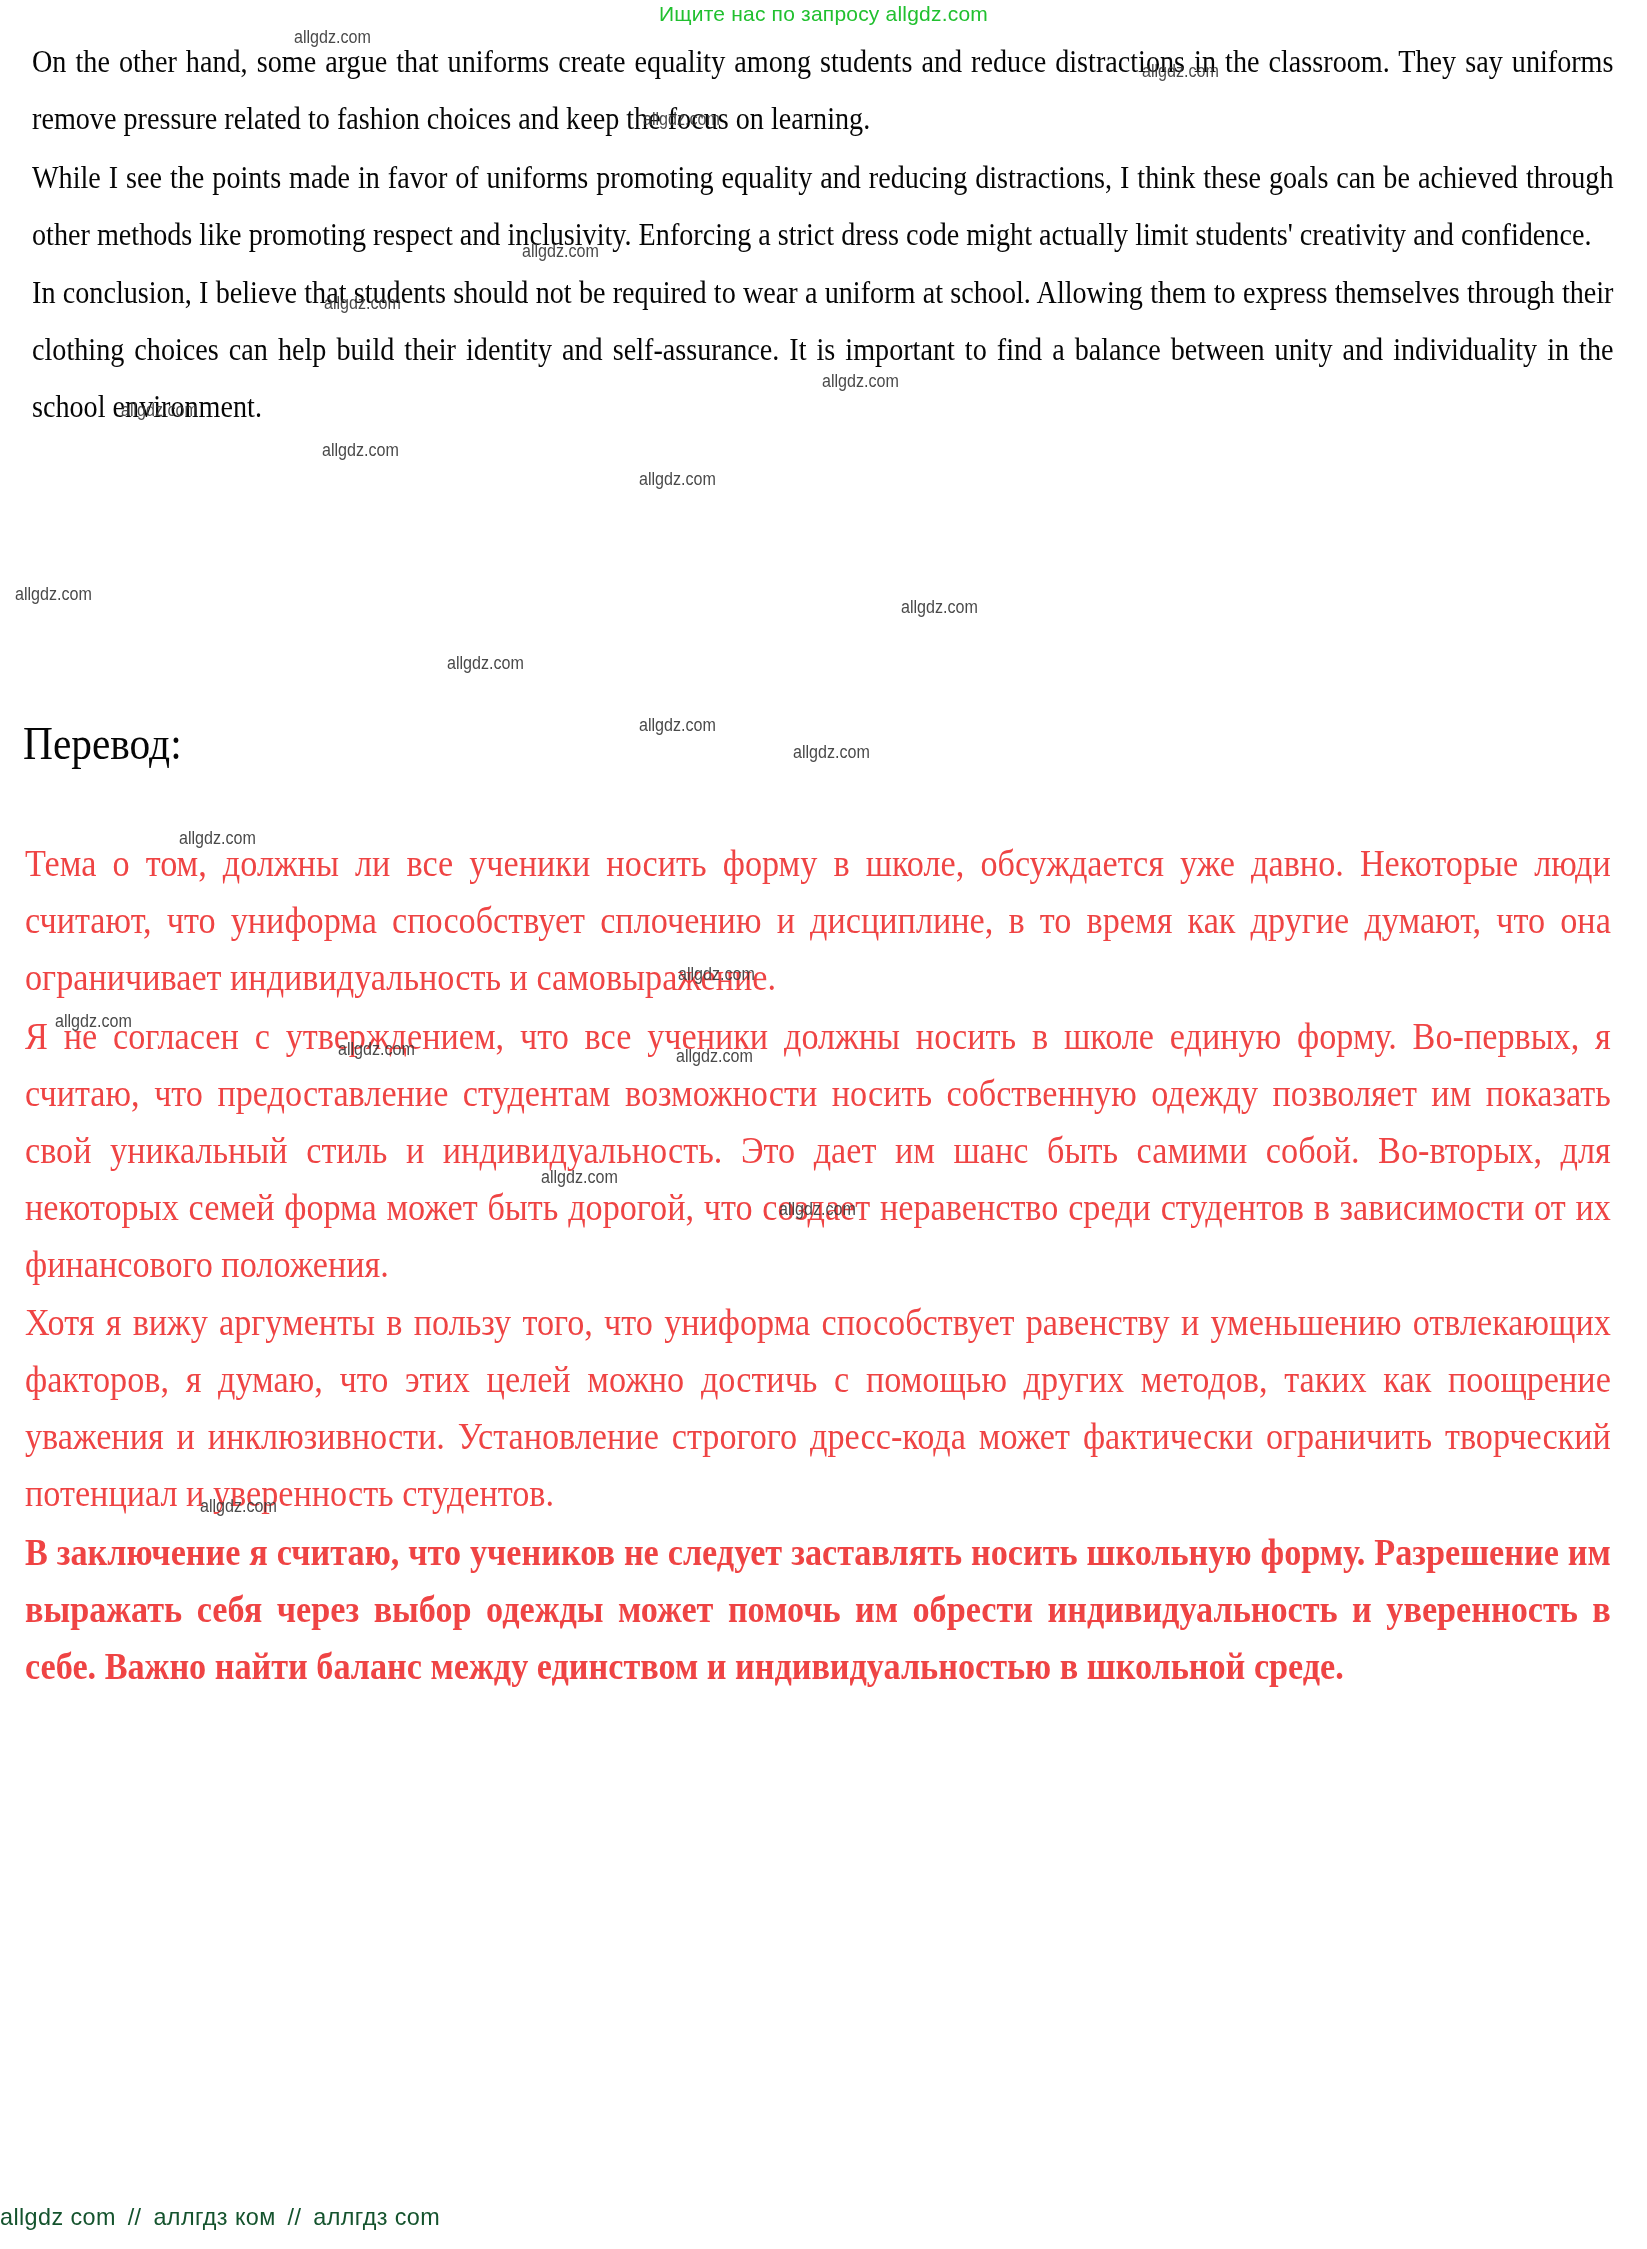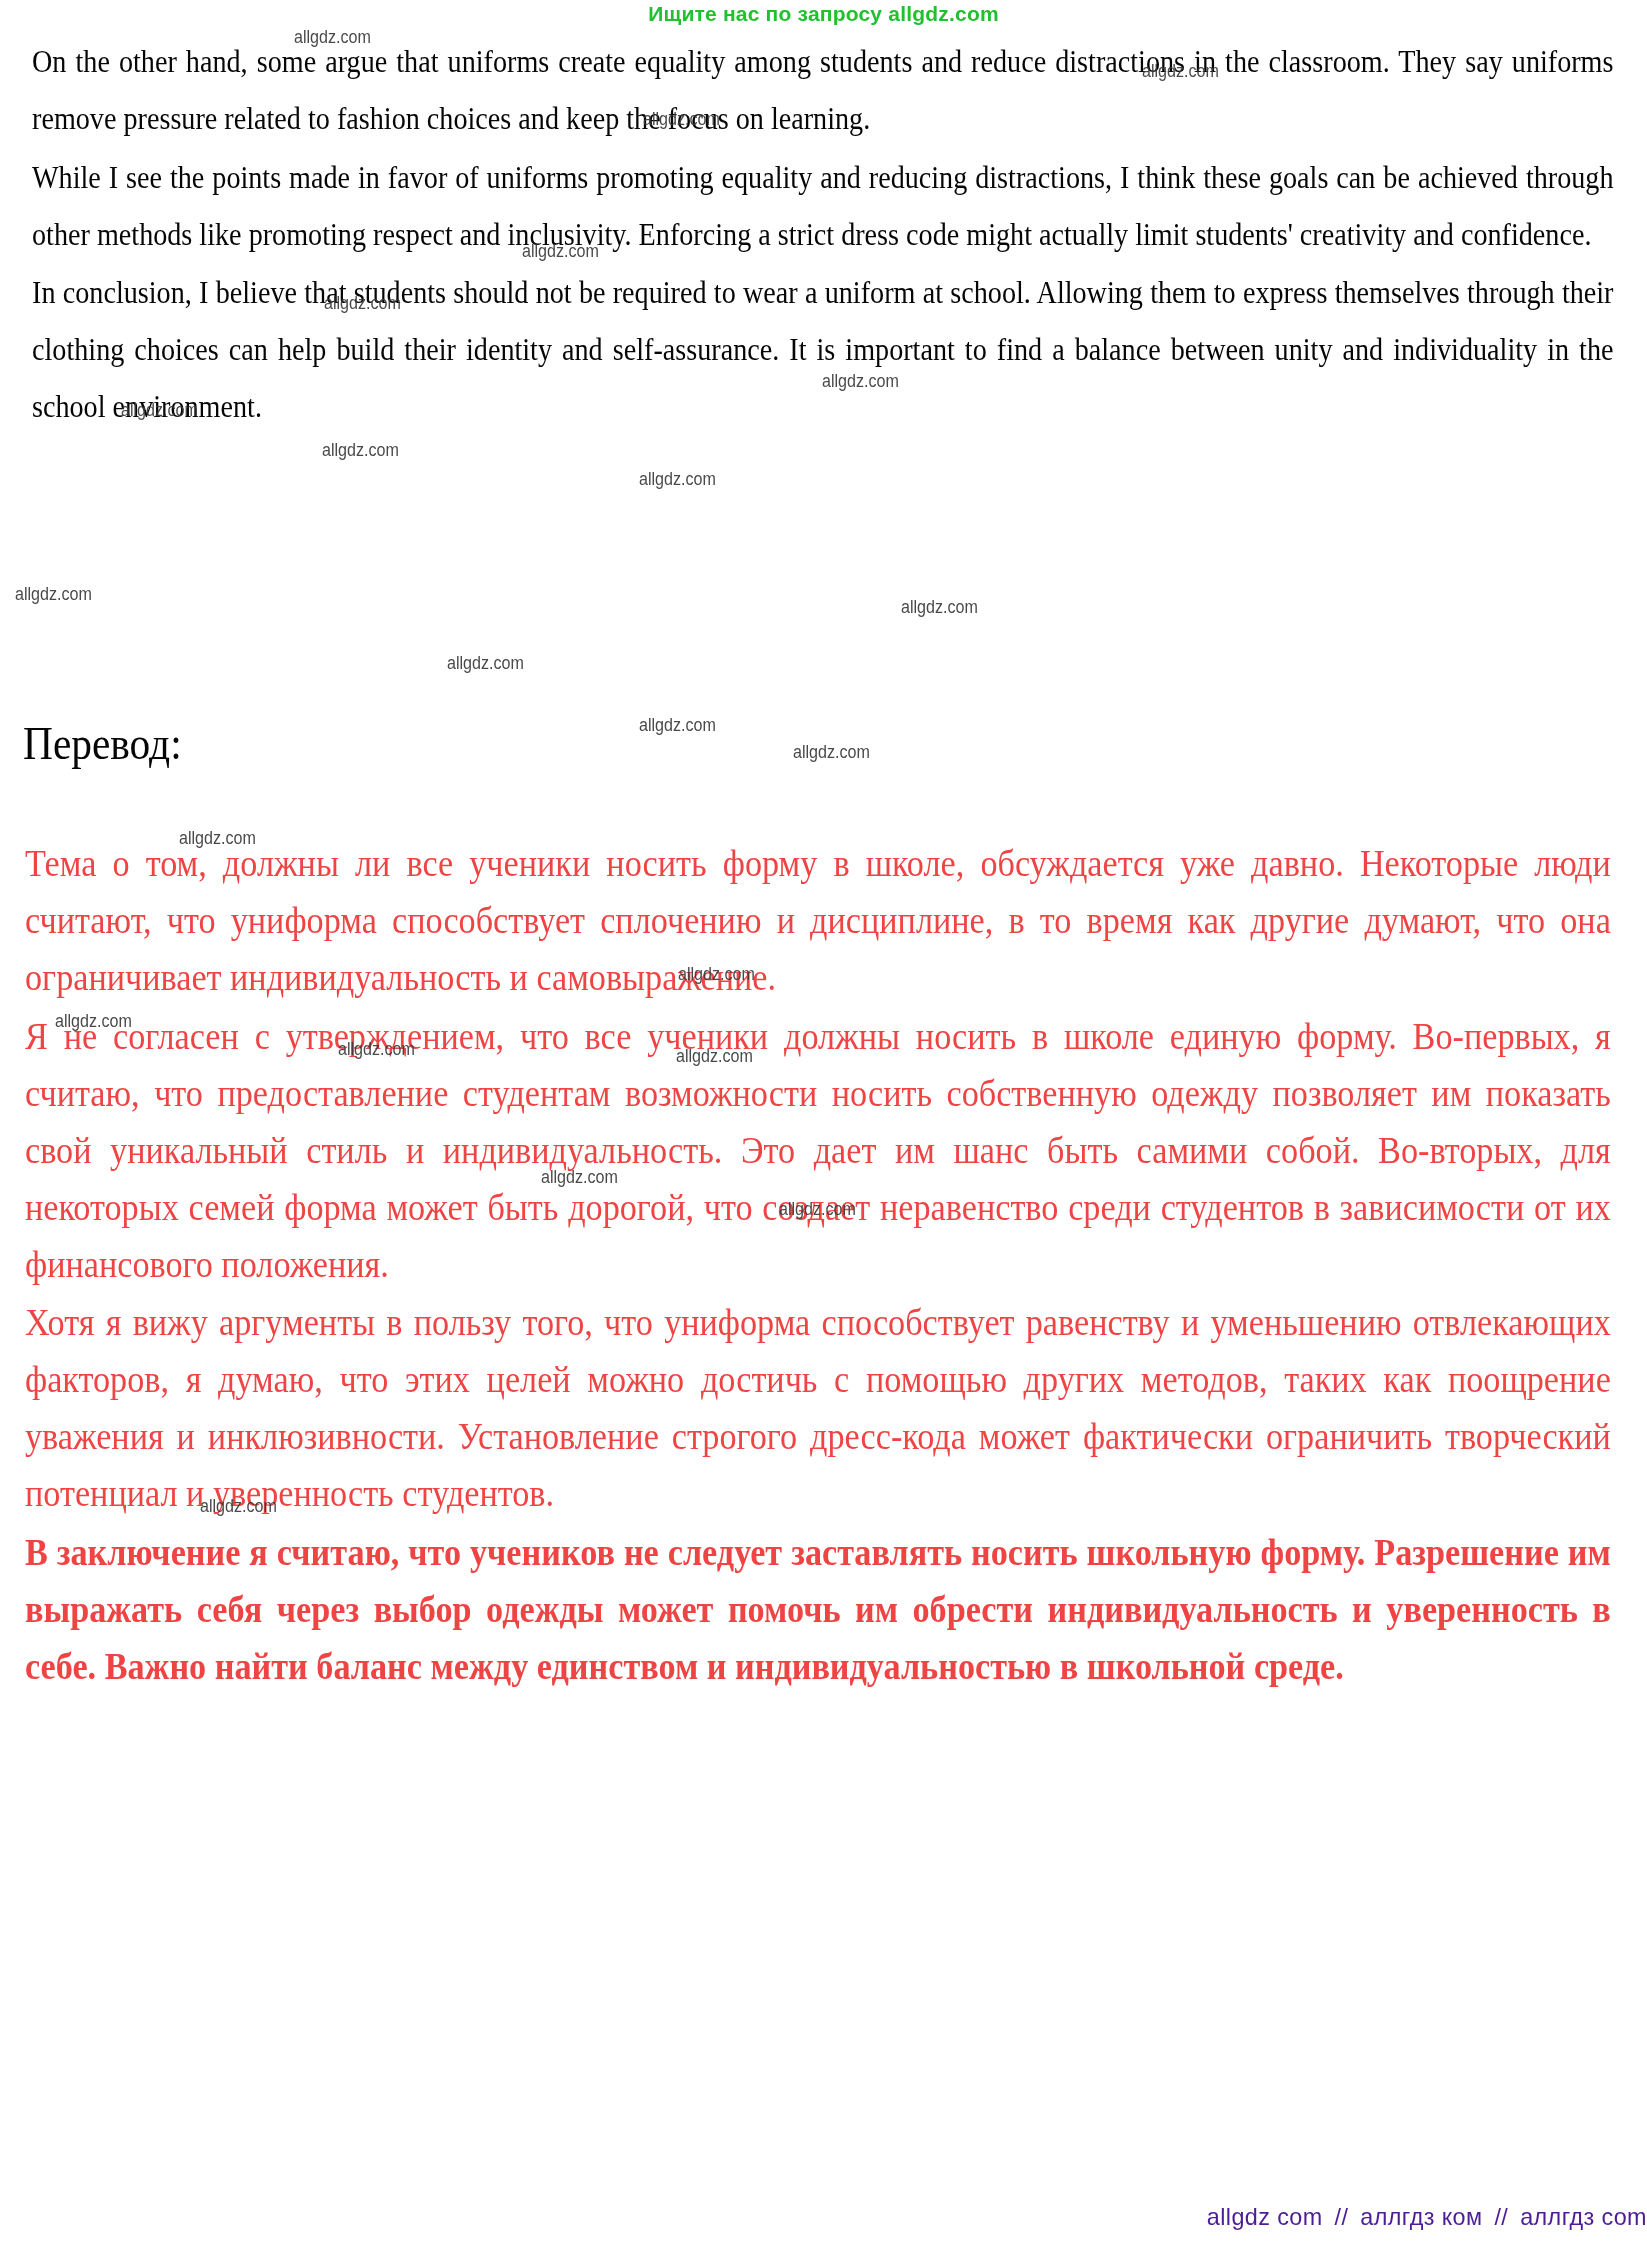--- a/index.html
+++ b/index.html
@@ -25,21 +25,21 @@
 
   
   .search-header {
     position: absolute;
     top: 1.7px;
     left: 0;
     width: 1647px;
     text-align: center;
     font-family: "Liberation Sans", "DejaVu Sans", sans-serif;
     font-size: 21px;
-    font-weight: 700;
+    font-weight: 400;
     color: #21c02f;
     letter-spacing: 0.2px;
     white-space: nowrap;
   }
 
   
   .content {
     position: absolute;
     left: 32px;
     top: 33px;
@@ -103,24 +103,24 @@
     transform-origin: left center;
     width: 111.1%;
   }
 
   
   .footer {
     position: absolute;
     left: 0;
     top: 2204px;
     width: 1647px;
-    text-align: right;
+    text-align: left;
     font-family: "Liberation Sans", "DejaVu Sans", sans-serif;
     font-size: 23.4px;
-    color: #4c1d95;
+    color: #14532d;
     letter-spacing: 0.4px;
     white-space: nowrap;
   }
   .footer .sep { margin: 0 5px; }
 
   
   .wm {
     position: absolute;
     font-family: "Liberation Sans", "DejaVu Sans", sans-serif;
     font-size: 17.5px;

